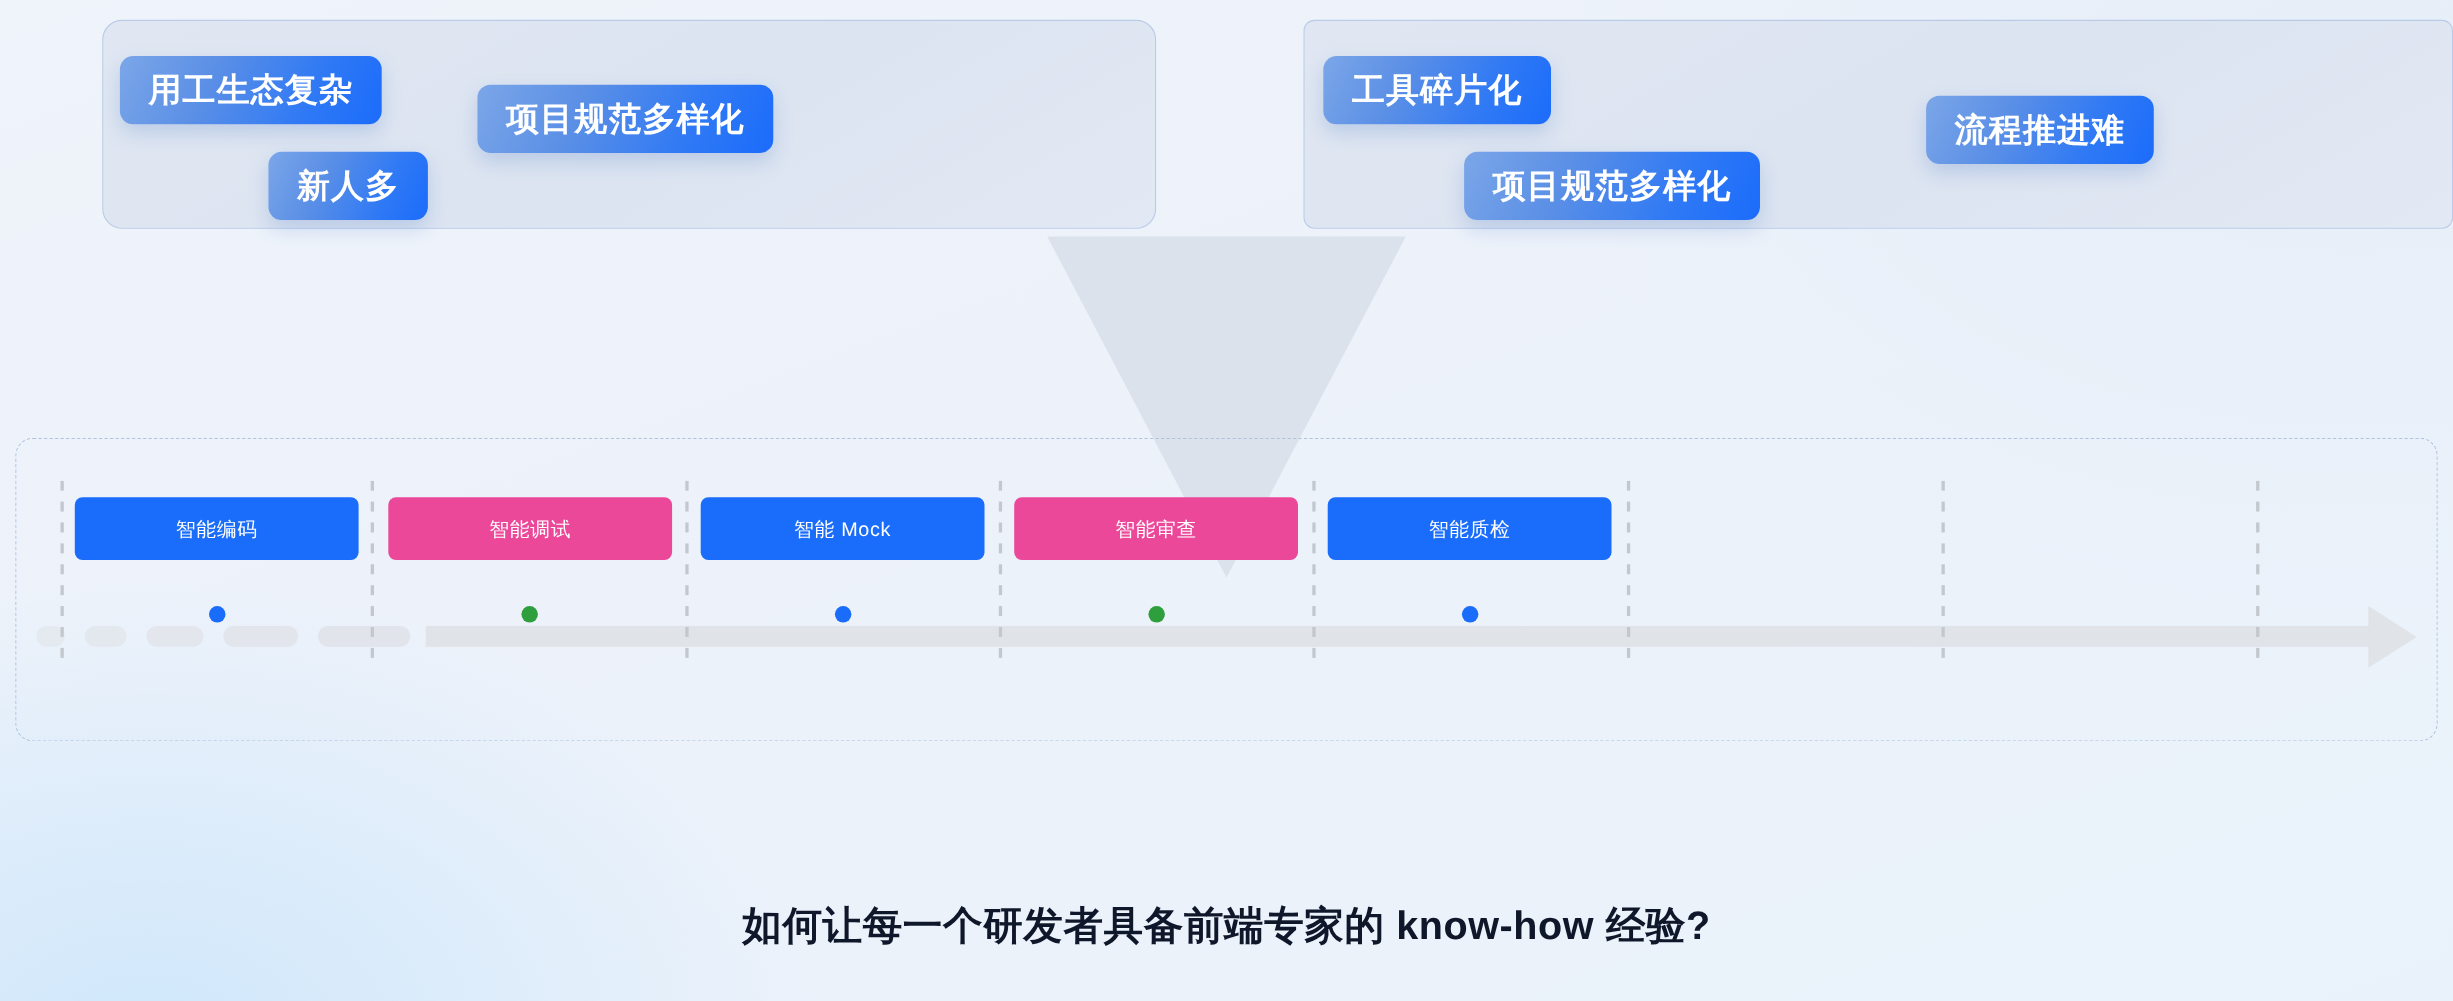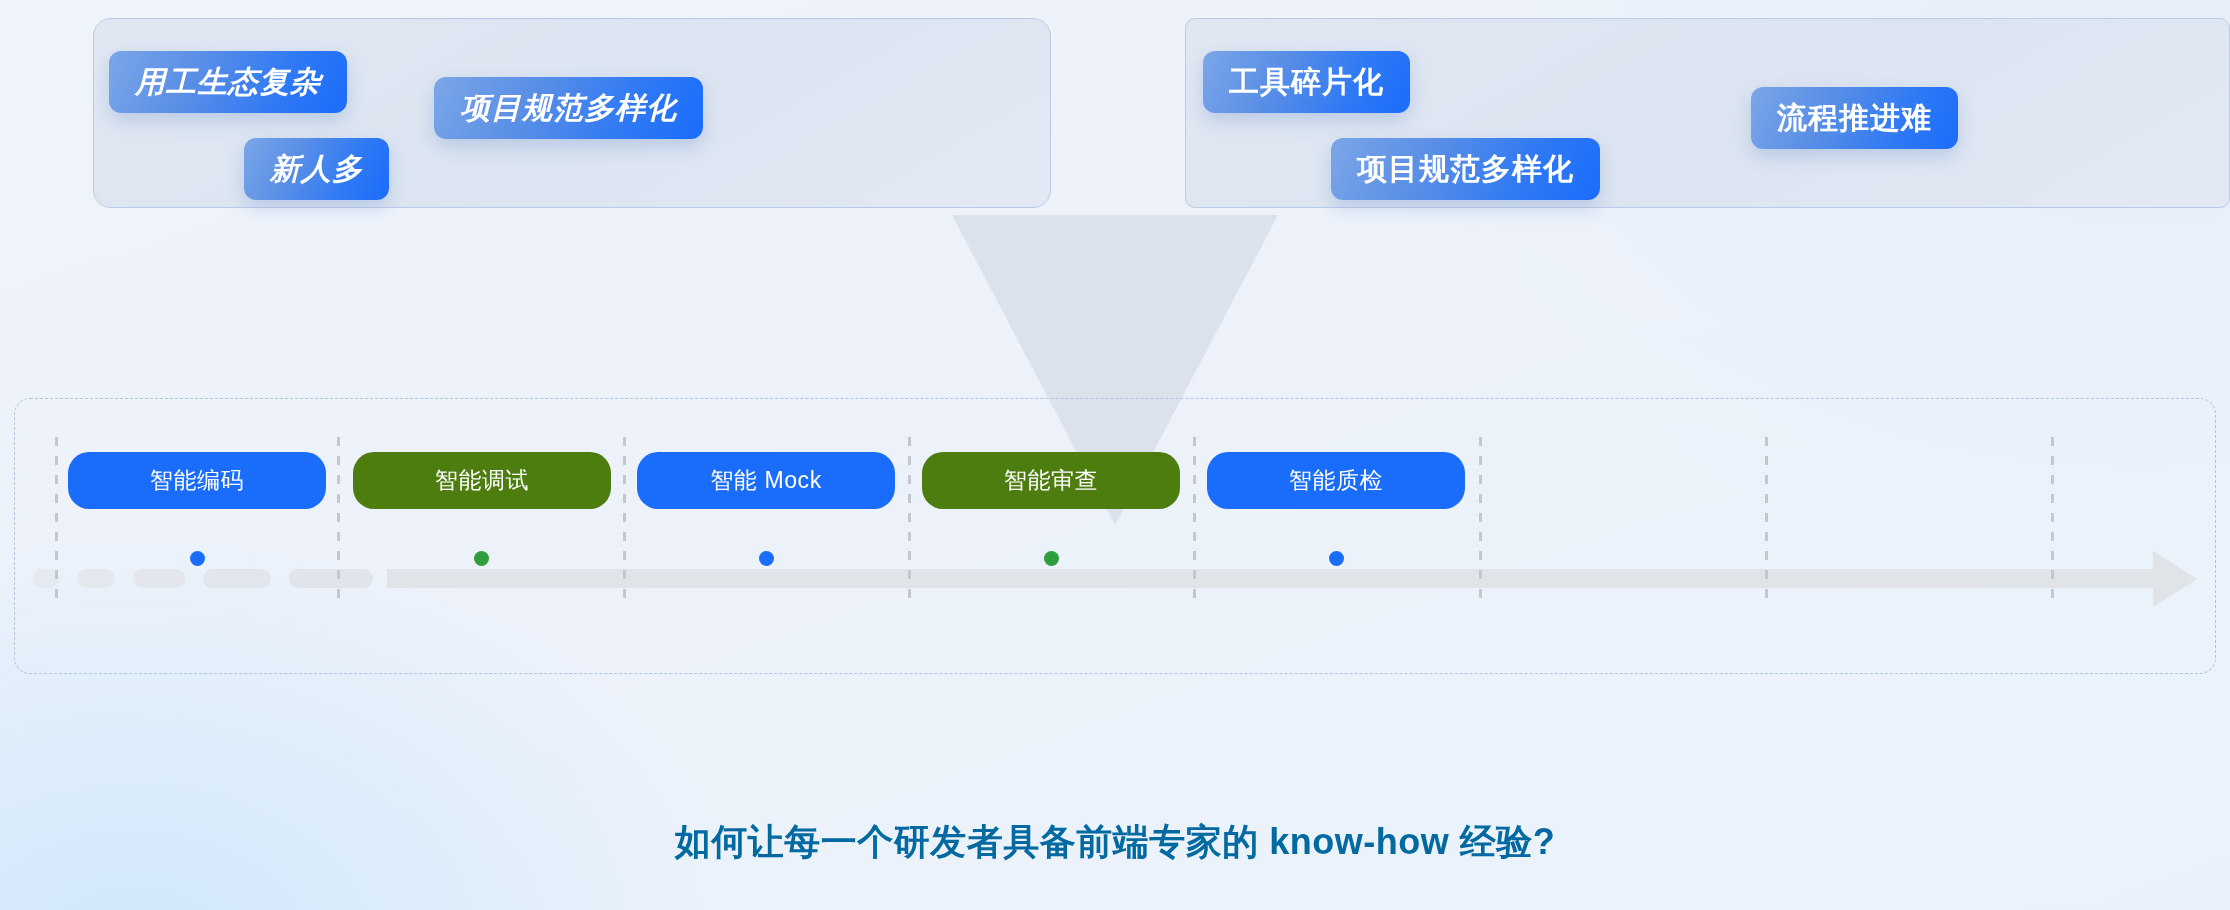--- a/index.html
+++ b/index.html
@@ -43,21 +43,21 @@
   
   .panel {
     position: absolute;
     top: 18px;
     height: 190px;
     border: 1px solid #b9cbe6;
     border-radius: 18px;
     background: linear-gradient(150deg, #e0e7f2 0%, #dce4f1 55%, #e2e9f4 100%);
     box-sizing: border-box;
   }
-  #panel-left  { left: 93px;  width: 958px; font-style: italic; }
+  #panel-left  { left: 93px;  width: 958px; }
   #panel-right { left: 1185px; width: 1045px; border-top-right-radius: 18px; border-radius: 10px; }
 
   .tag {
     position: absolute;
     display: flex;
     align-items: center;
     justify-content: center;
     border-radius: 12px;
     color: #ffffff;
     font-size: 30px;
@@ -100,33 +100,33 @@
     background-image: linear-gradient(to bottom, #c3c8cf 0 9px, rgba(0,0,0,0) 9px 19px);
     background-size: 3px 19px;
     background-repeat: repeat-y;
   }
 
   
   .stage-pill {
     position: absolute;
     top: 53px;
     height: 57px;
-    border-radius: 21px;
+    border-radius: 7px;
     display: flex;
     align-items: center;
     justify-content: center;
     color: #fff;
-    font-size: 23px;
+    font-size: 18px;
     font-weight: 400;
     letter-spacing: 0.6px;
     white-space: nowrap;
     box-sizing: border-box;
   }
   .stage-pill.blue  { background: #1a6dfa; }
-  .stage-pill.green { background: #4d7c0f; }
+  .stage-pill.green { background: #ec4899; }
 
   
   .stage-dot {
     position: absolute;
     top: 152px;
     width: 15px;
     height: 15px;
     border-radius: 50%;
   }
   .stage-dot.blue  { background: #1a6dfa; }
@@ -157,21 +157,21 @@
     border-left: 44px solid #e0e3e8;
   }
 
   
   #headline {
     position: absolute;
     left: 0;
     right: 0;
     top: 818px;
     text-align: center;
-    color: #0369a1;
+    color: #0f172a;
     font-size: 36px;
     font-weight: 700;
     letter-spacing: 0.5px;
   }
 </style>
 </head>
 <body>
 
 <div id="backdrop"></div>
 <div id="funnel"></div>

